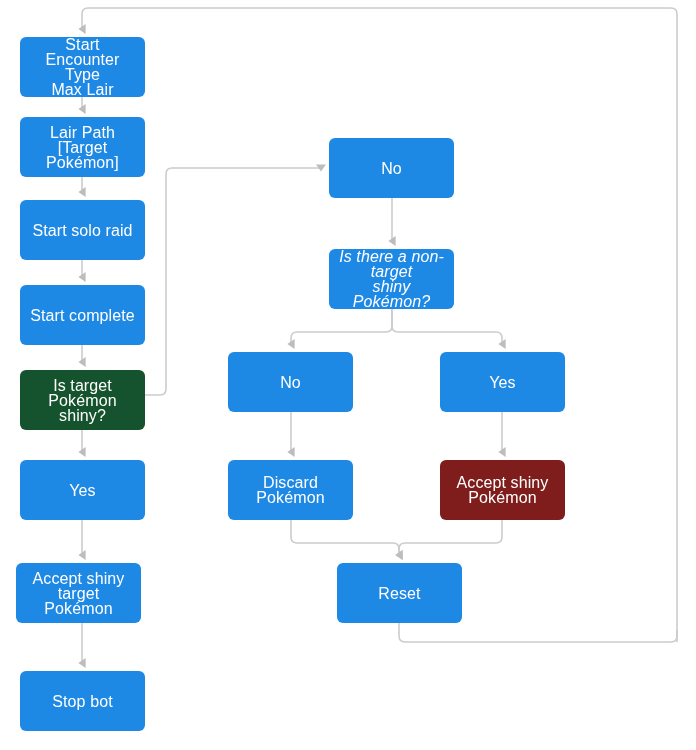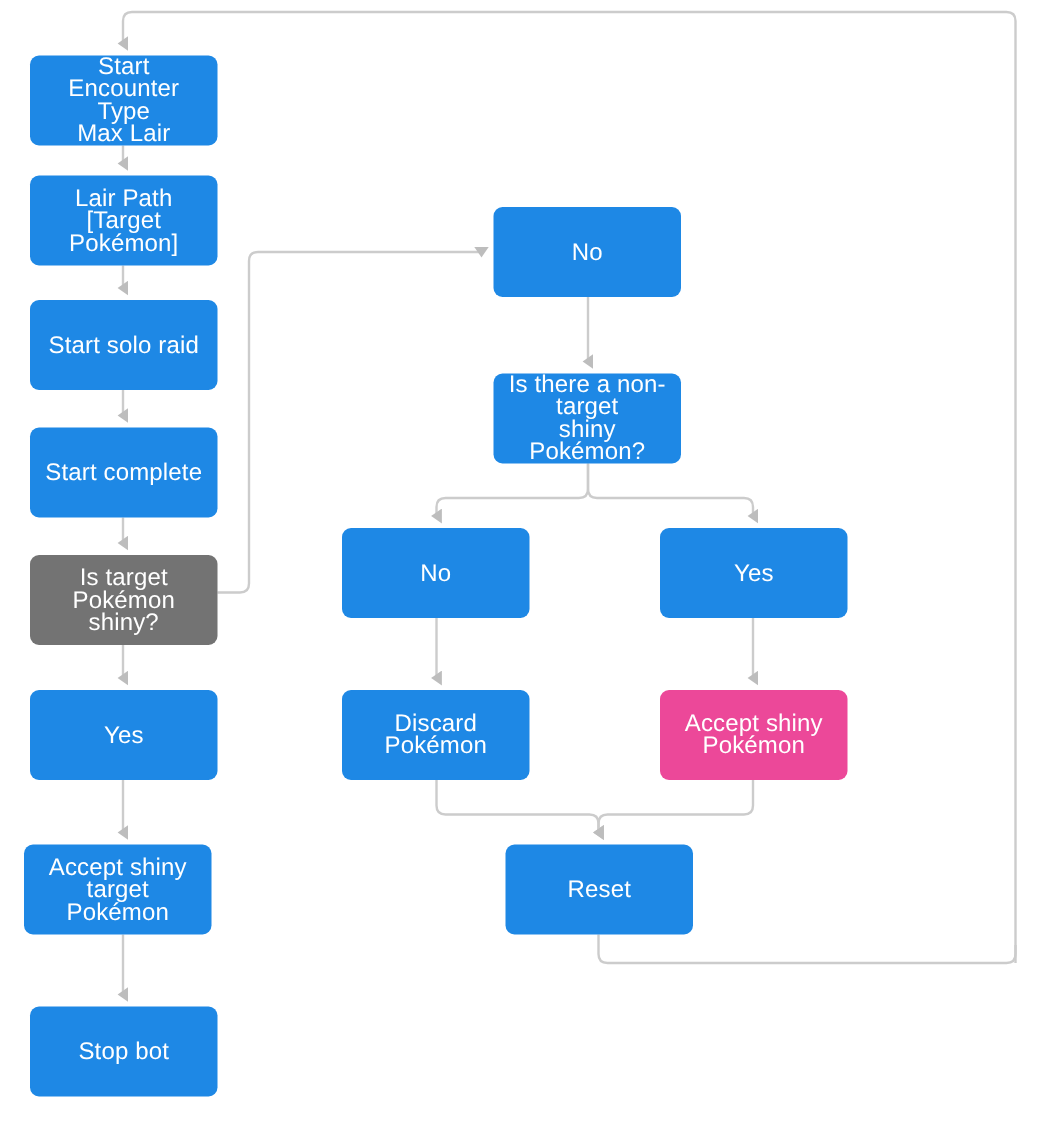--- a/index.html
+++ b/index.html
@@ -107,21 +107,21 @@
   </div>
 
   <div class="node" style="left:20px;top:200px;width:125px;height:60px;background:#1e88e5;justify-content:center;">
     <span>Start solo raid</span>
   </div>
 
   <div class="node" style="left:20px;top:285px;width:125px;height:60px;background:#1e88e5;">
     <span>Start complete</span>
   </div>
 
-  <div class="node" style="left:20px;top:370px;width:125px;height:60px;background:#737373;">
+  <div class="node" style="left:20px;top:370px;width:125px;height:60px;background:#14532d;">
     <span>Is target Pokémon
 shiny?</span>
   </div>
 
   <div class="node" style="left:20px;top:460px;width:125px;height:60px;background:#1e88e5;">
     <span>Yes</span>
   </div>
 
   <div class="node" style="left:16px;top:563px;width:125px;height:60px;background:#1e88e5;">
     <span>Accept shiny target
@@ -129,38 +129,38 @@
   </div>
 
   <div class="node" style="left:20px;top:671px;width:125px;height:60px;background:#1e88e5;text-align:right;">
     <span>Stop bot</span>
   </div>
 
   <div class="node" style="left:329px;top:138px;width:125px;height:60px;background:#1e88e5;">
     <span>No</span>
   </div>
 
-  <div class="node" style="left:329px;top:249px;width:125px;height:60px;background:#1e88e5;">
+  <div class="node" style="left:329px;top:249px;width:125px;height:60px;background:#1e88e5;font-style:italic;">
     <span>Is there a non-target
 shiny Pokémon?</span>
   </div>
 
   <div class="node" style="left:228px;top:352px;width:125px;height:60px;background:#1e88e5;">
     <span>No</span>
   </div>
 
   <div class="node" style="left:440px;top:352px;width:125px;height:60px;background:#1e88e5;">
     <span>Yes</span>
   </div>
 
   <div class="node" style="left:228px;top:460px;width:125px;height:60px;background:#1e88e5;">
     <span>Discard Pokémon</span>
   </div>
 
-  <div class="node" style="left:440px;top:460px;width:125px;height:60px;background:#ec4899;">
+  <div class="node" style="left:440px;top:460px;width:125px;height:60px;background:#7f1d1d;">
     <span>Accept shiny Pokémon</span>
   </div>
 
   <div class="node" style="left:337px;top:563px;width:125px;height:60px;background:#1e88e5;">
     <span>Reset</span>
   </div>
 
 </div>
 
 </body></html>

